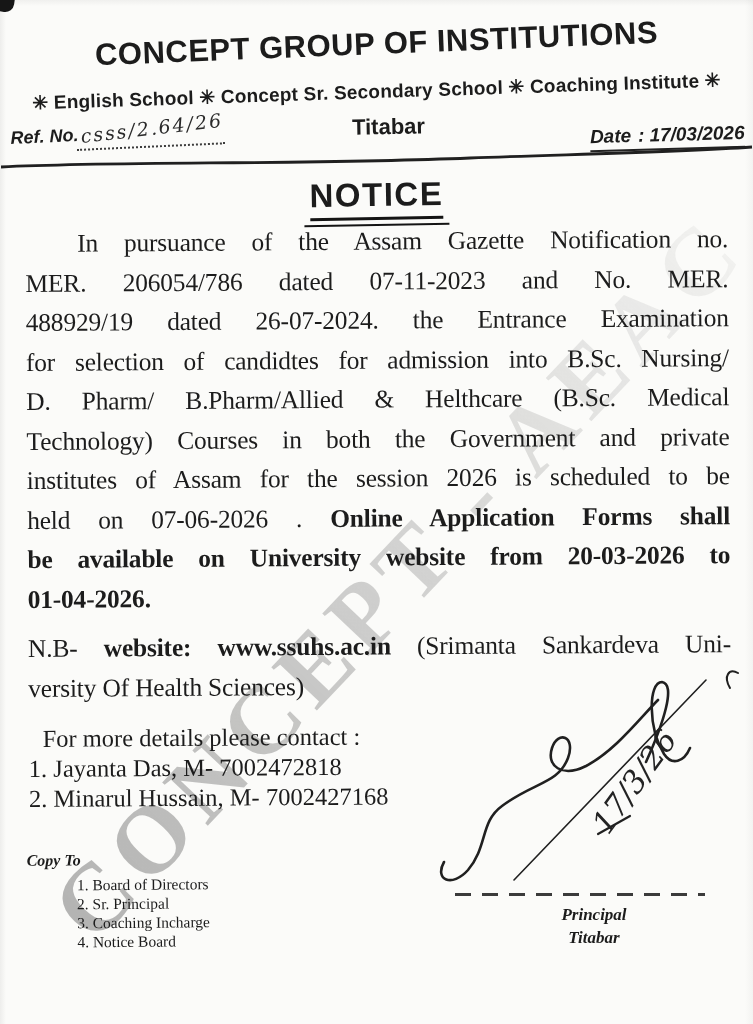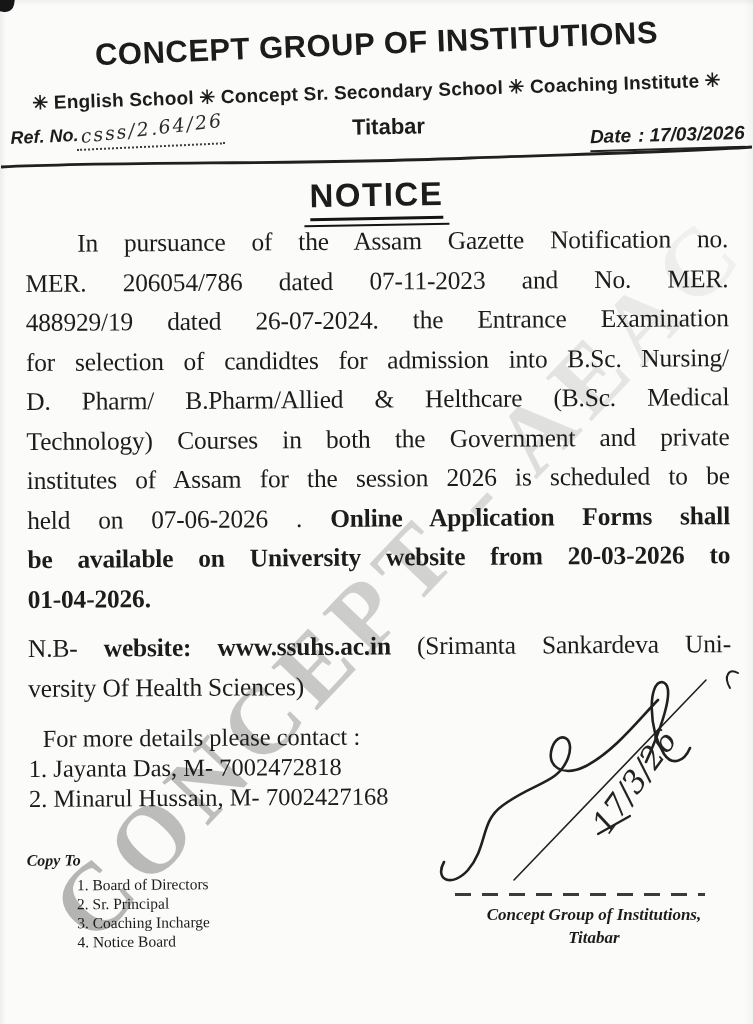--- a/index.html
+++ b/index.html
@@ -137,17 +137,17 @@
       <path stroke-width="2.6" d="M14,196 C4,214 22,222 38,204 C58,180 50,156 72,140 C104,116 128,118 138,92 C146,70 128,64 122,82 C116,100 132,112 156,100 C186,84 210,52 228,34"></path>
       <path stroke-width="2.6" d="M216,96 C234,56 246,18 232,16 C218,16 218,62 234,88 C242,100 254,96 260,82"></path>
       <path stroke-width="1.6" d="M84,214 L276,14"></path>
       <path stroke-width="2.2" d="M168,168 L200,150"></path>
       <path stroke-width="2" d="M300,22 C293,10 299,2 308,7"></path>
     </g>
     <text transform="translate(178,170) rotate(-54)" font-family="DejaVu Serif, serif" font-style="italic" font-size="31" fill="#232323">17/3/26</text>
   </svg>
   <div class="sig-dash"></div>
   <div class="sig-block">
-    <div>Concept Group of Institutions,</div>
+    <div>Principal</div>
     <div>Titabar</div>
   </div>
 
 </div>
 
 </body></html>

